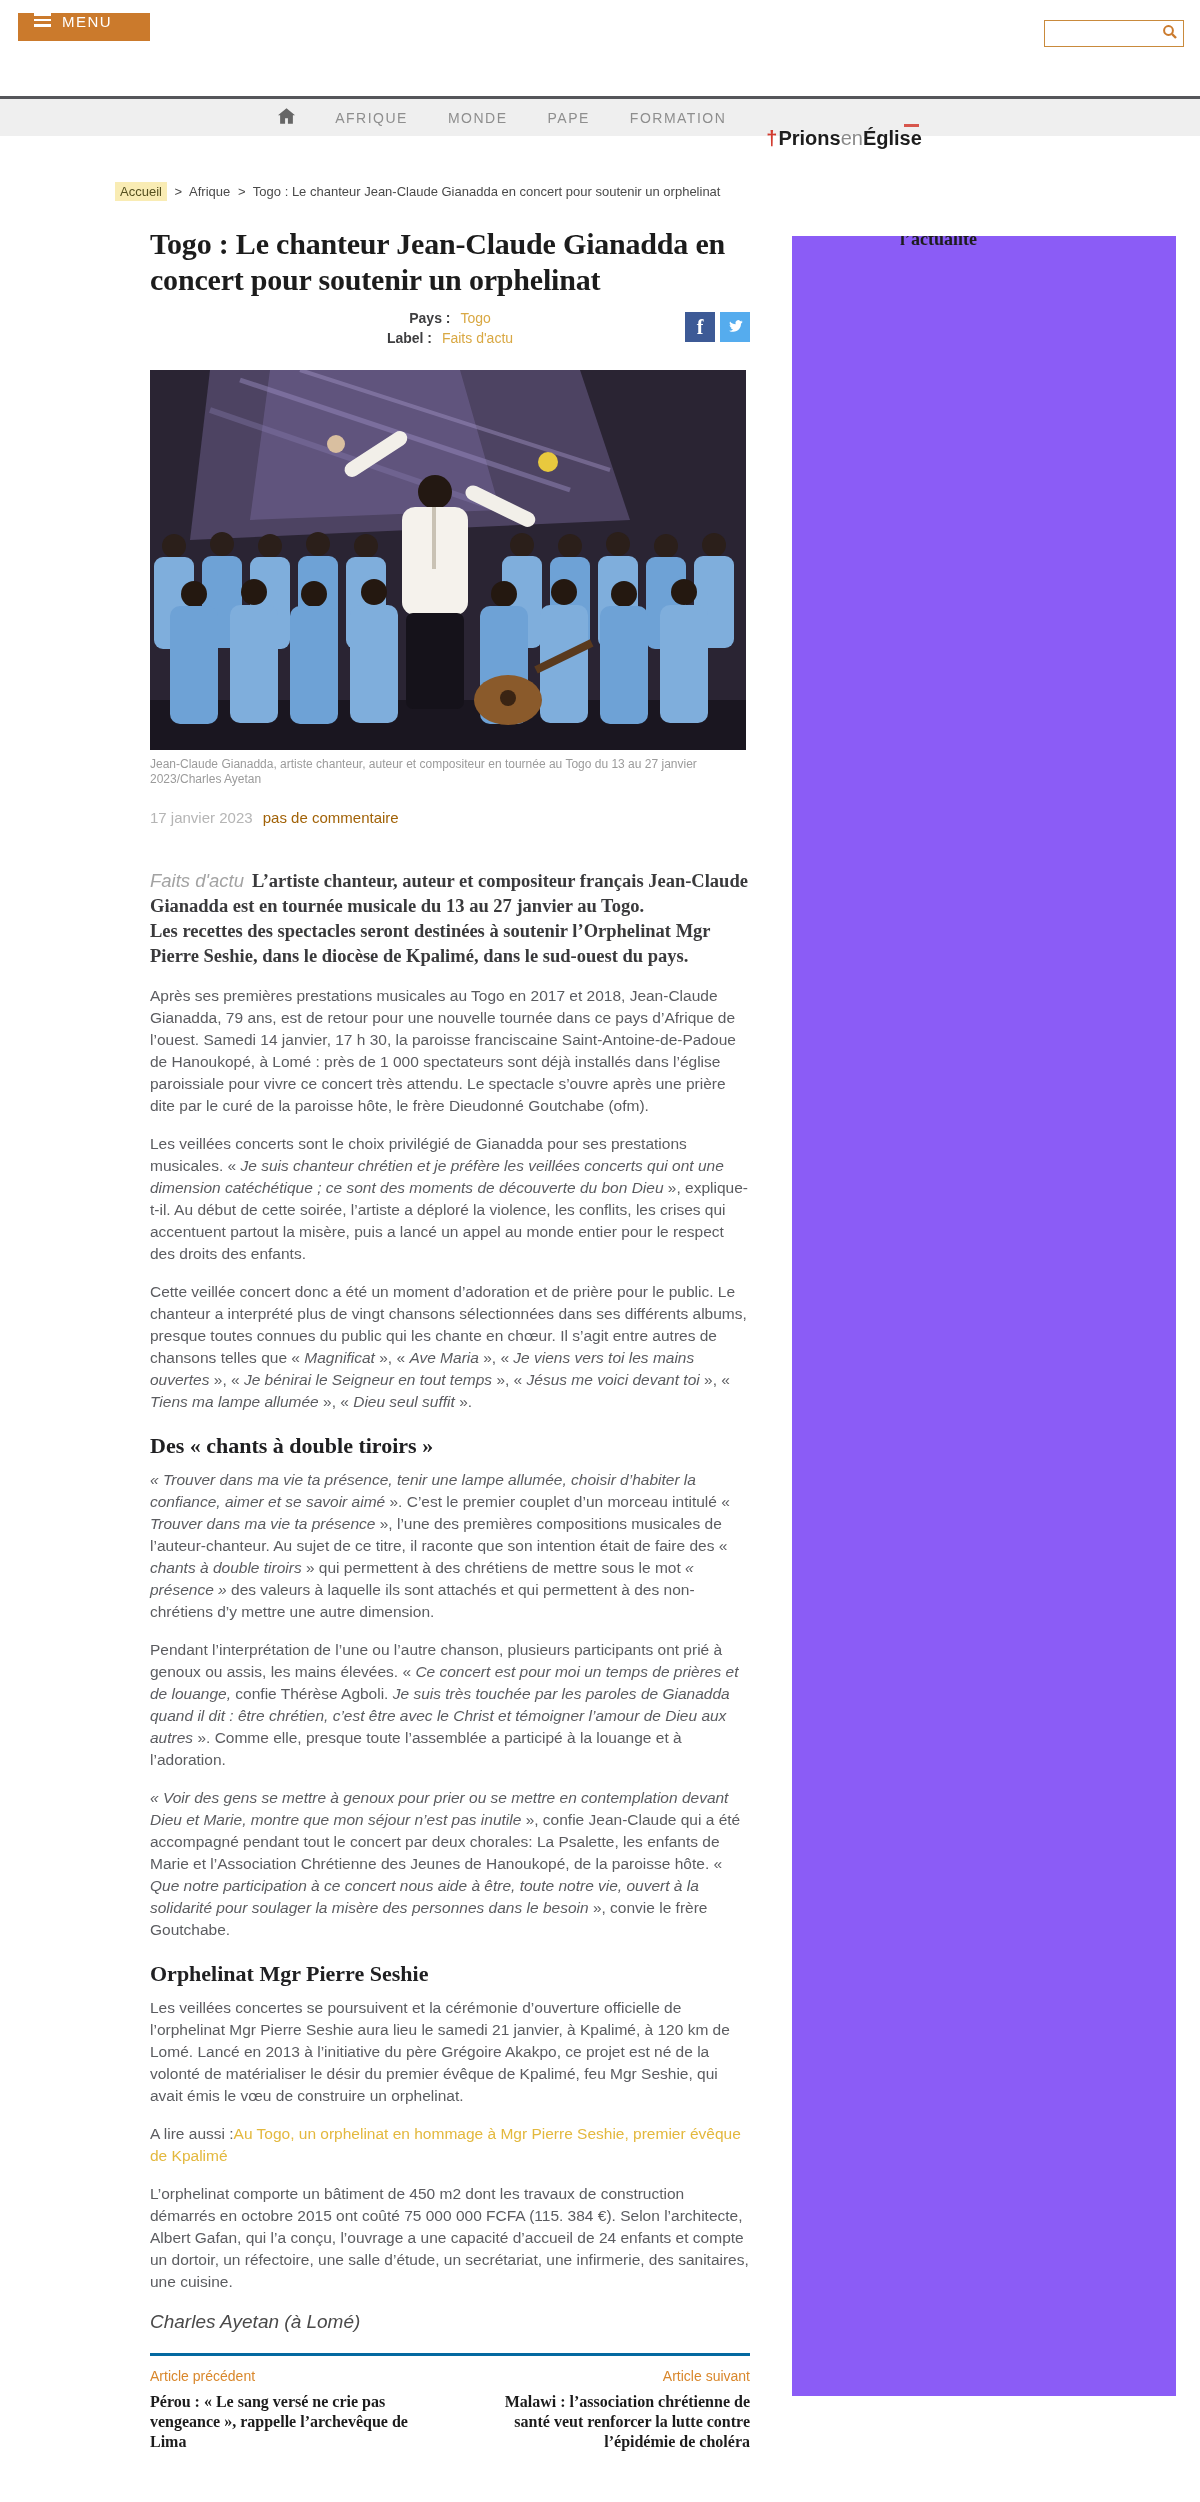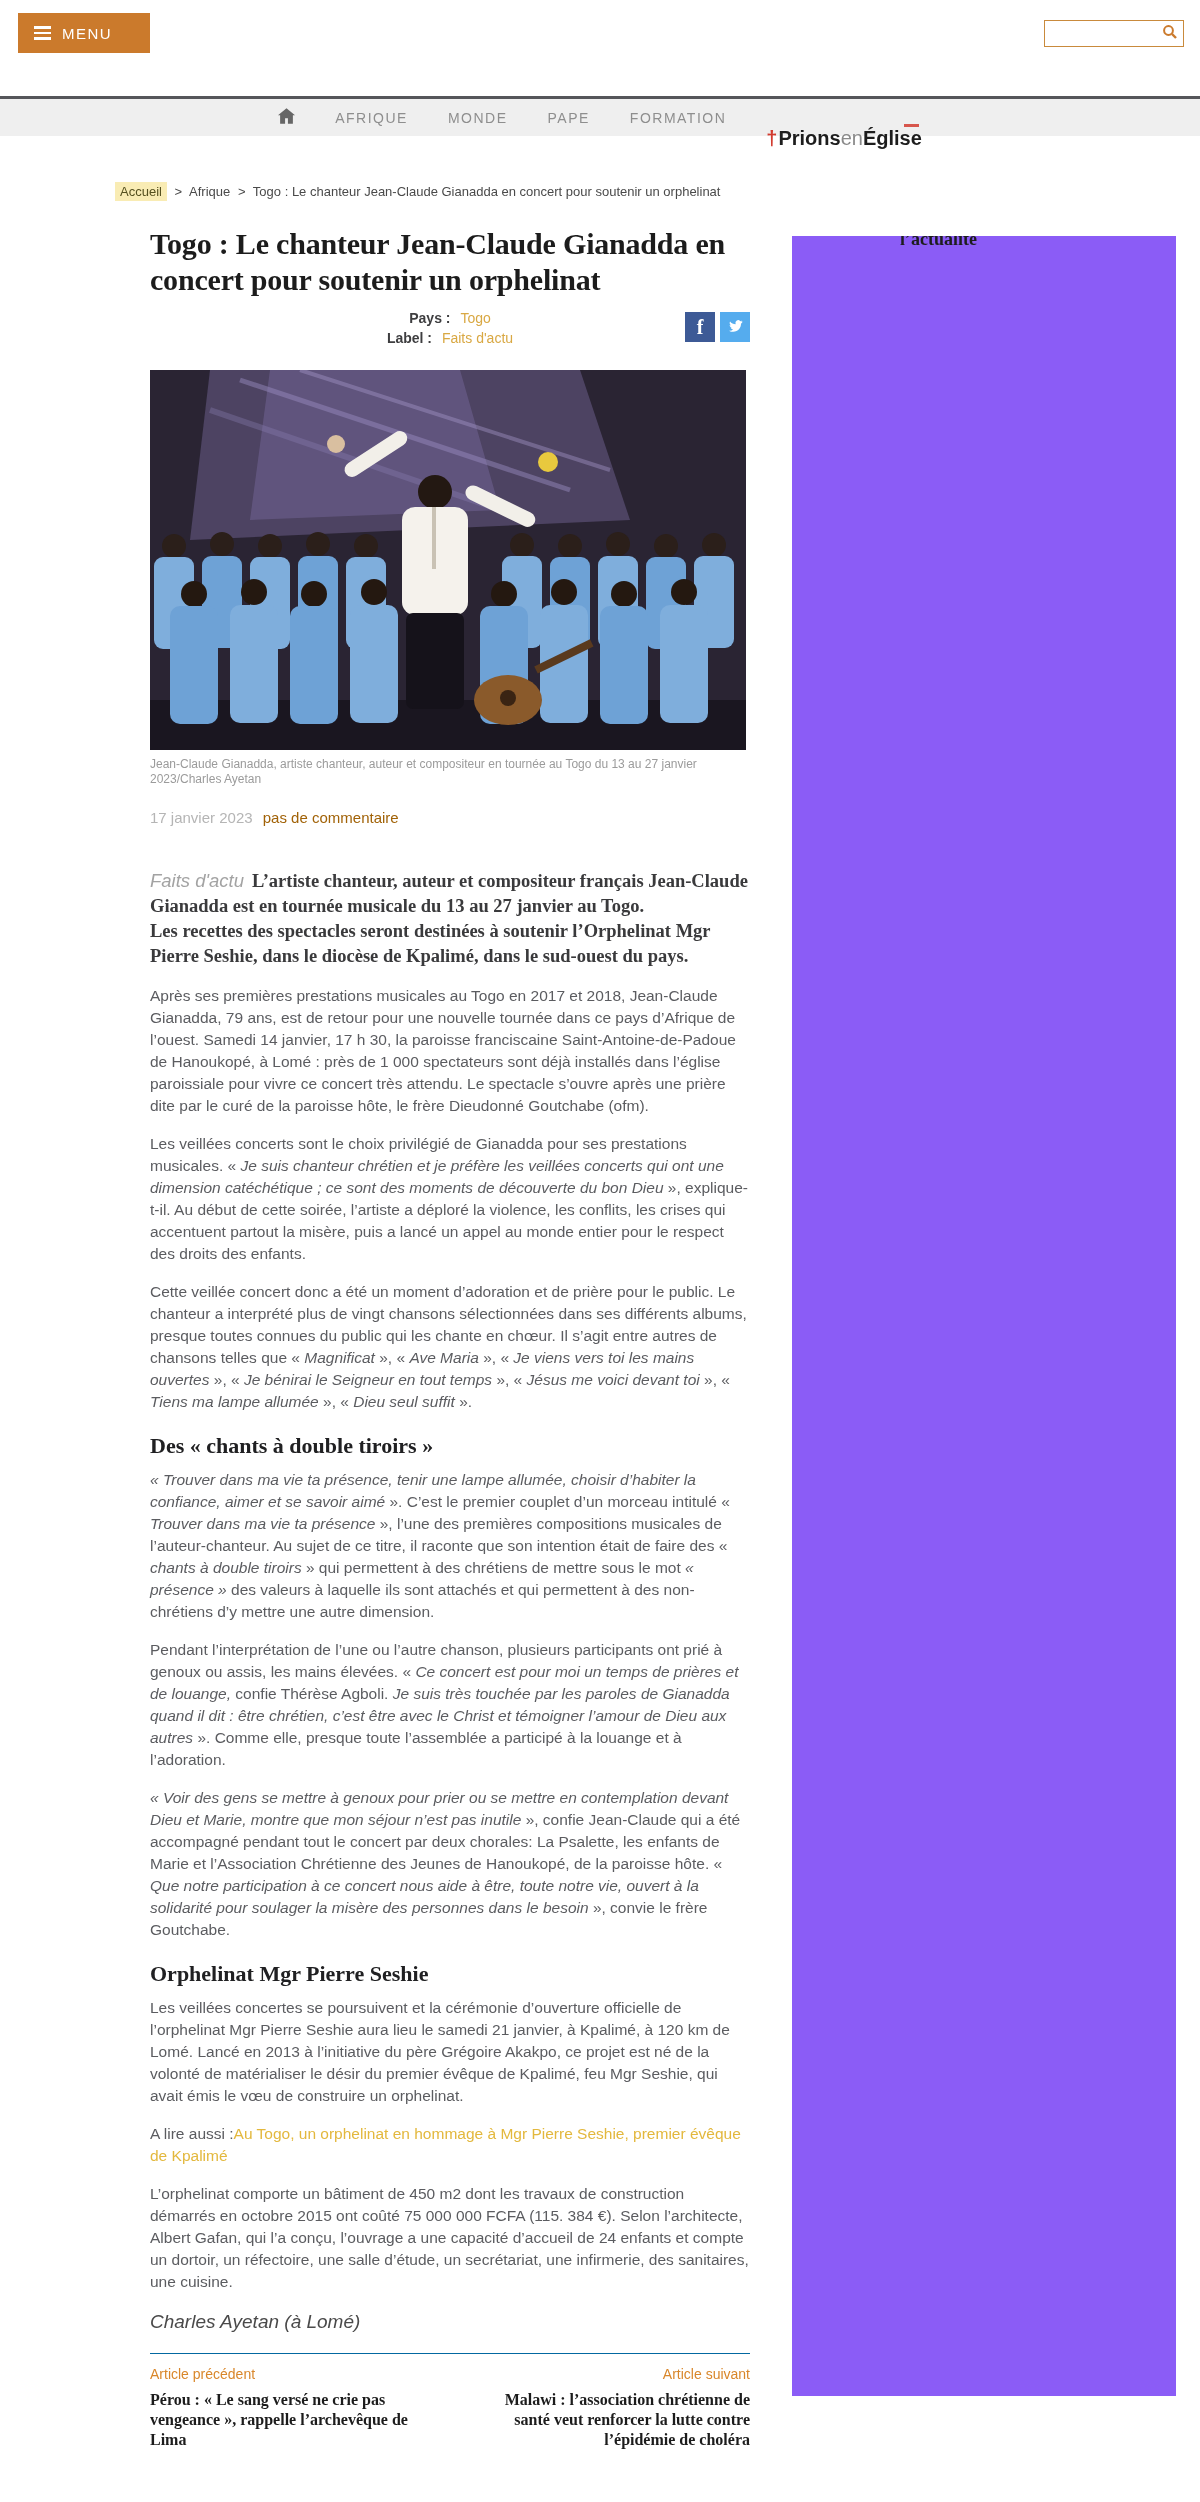--- a/index.html
+++ b/index.html
@@ -1,22 +1,22 @@
 <!DOCTYPE html>
 <html lang="fr"><head>
 <meta charset="utf-8">
 <style>
   * { margin:0; padding:0; box-sizing:border-box; }
   body { width:1200px; font-family:"Liberation Sans", sans-serif; background:#fff; }
   .page { width:1200px; height:2502px; position:relative; overflow:hidden; background:#fff; }
 
   
   header { position:relative; height:96px; background:#fff; }
-  .menu-btn { position:absolute; left:18px; top:13px; width:132px; height:40px; background:#CB7A2C;
-    border:none; color:#fff; display:flex; align-items:center; gap:11px; padding:0 16px;
+  .menu-btn { position:absolute; left:18px; top:13px; width:132px; height:28px; background:#CB7A2C;
+    border:none; color:#fff; display:flex; gap:11px; padding:0 16px;
     font-size:15px; letter-spacing:1.5px; cursor:pointer; font-family:"Liberation Sans",sans-serif; }
   .hamburger { display:flex; flex-direction:column; gap:3px; }
   .hamburger span { display:block; width:17px; height:2.5px; background:#fff; }
   .logo { position:absolute; left:0; right:0; top:12px; text-align:center; line-height:1; }
   .logo-row { font-family:"Liberation Serif", serif; white-space:nowrap; }
   .brand-la { color:#C2581A; font-weight:700; font-size:28px; letter-spacing:-1px; }
   .brand-croix { color:#C2581A; font-weight:700; font-size:34px; letter-spacing:-1px; }
   .brand-region { color:#69A74A; font-style:italic; font-size:36px; margin-left:6px; }
   .tagline { font-family:"Liberation Serif", serif; font-style:italic; color:#CE8A2F; font-size:18px; margin-top:5px; }
   .search-box { position:absolute; right:16px; top:20px; width:140px; height:27px;
@@ -81,21 +81,21 @@
   .seg-i { font-style:italic; }
   h2.body-h { margin-top:20px; margin-bottom:-6px; font-family:"Liberation Serif", serif; font-size:22px;
     color:#202022; font-weight:700; }
 
   .read-also { margin-top:16px; font-size:15.5px; line-height:22px; }
   .read-also-label { color:#5B5C60; }
   .read-also-link { color:#E3B83D; cursor:pointer; text-decoration:none; }
 
   .byline { margin-top:18px; font-style:italic; color:#4A4A4A; font-size:19px; }
 
-  .footer-nav { width:600px; margin:20px 0 0 150px; border-top:1px solid #0369a1; padding-top:12px;
+  .footer-nav { width:600px; margin:20px 0 0 150px; border-top:3px solid #0369a1; padding-top:12px;
     display:flex; justify-content:space-between; }
   .fn-col { width:47%; }
   .fn-col.next { text-align:right; }
   .fn-label { color:#D9872B; font-size:14px; cursor:pointer; }
   .fn-title { margin-top:8px; font-family:"Liberation Serif", serif; font-weight:700; font-size:16px;
     line-height:20px; color:#1C1C1C; cursor:pointer; }
 </style>
 </head>
 <body>
 

